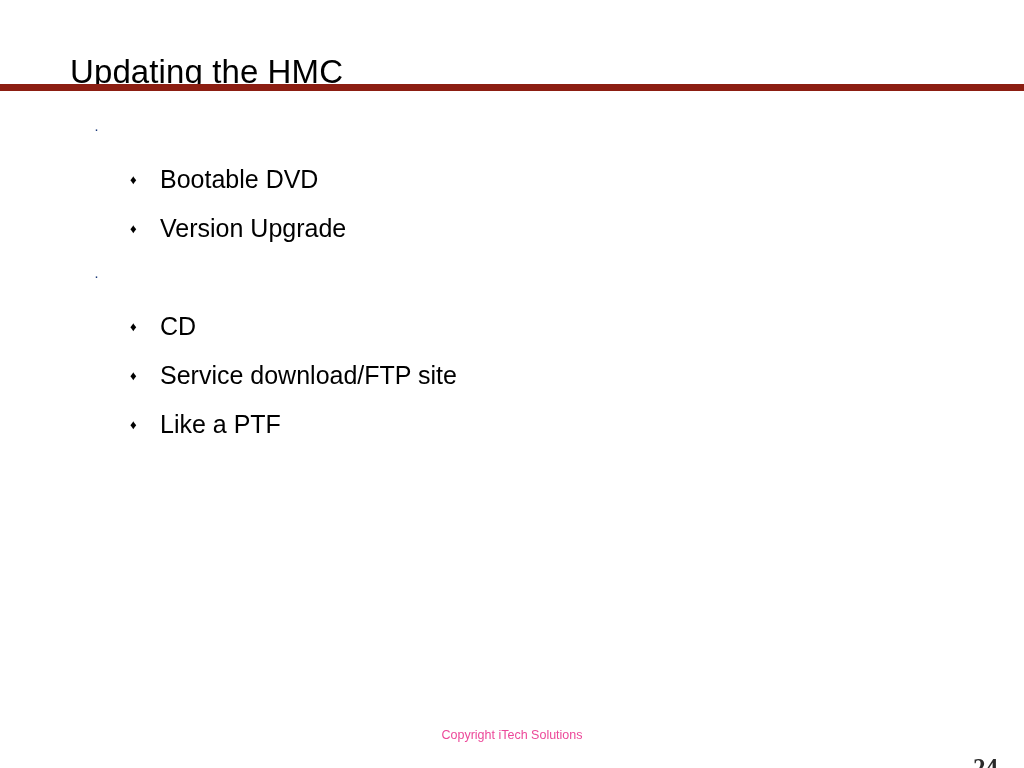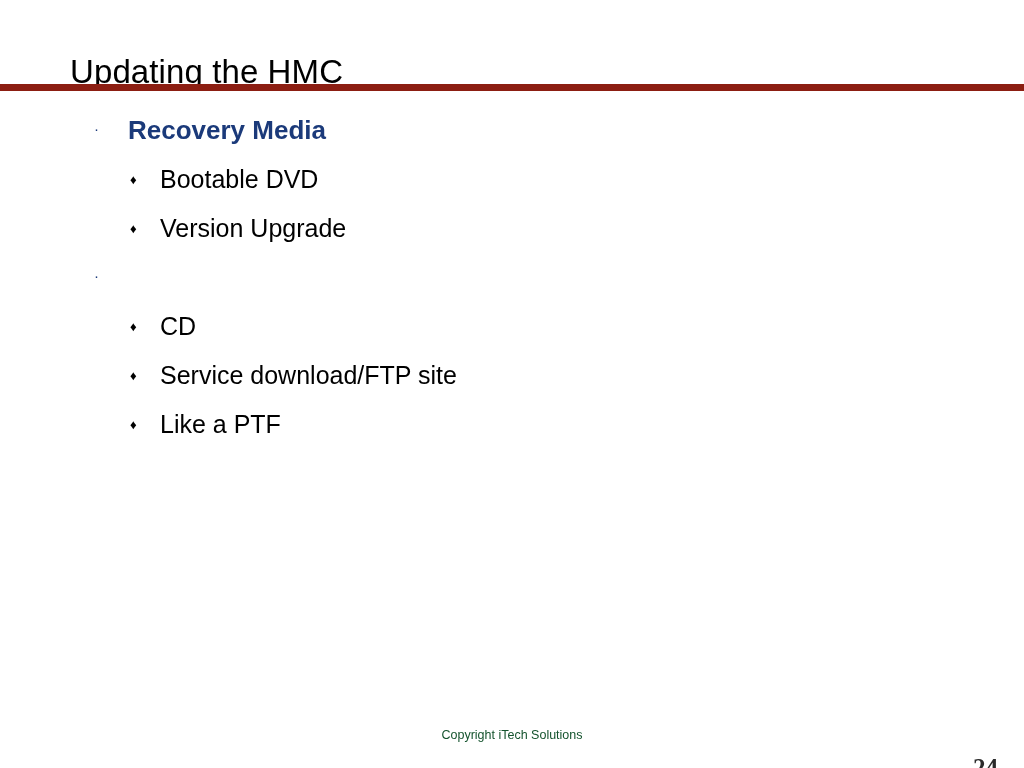--- a/index.html
+++ b/index.html
@@ -105,21 +105,21 @@
 
   
   #footer-copyright {
     position: absolute;
     left: 0;
     top: 728px;
     width: 1024px;
     text-align: center;
     font-size: 12.5px;
     font-weight: normal;
-    color: #14532d;
+    color: #ec4899;
   }
 
   #page-number {
     position: absolute;
     right: 26px;
     top: 735px;
     font-family: "Liberation Serif", serif;
     font-size: 25px;
     font-weight: bold;
     color: #2b2b2b;
@@ -133,21 +133,20 @@
 <div id="slide">
 
   <div id="slide-title">Updating the HMC</div>
 
   <div id="title-rule"></div>
 
   <div id="body">
 
     <div class="bullet-row level-1">
       <span class="bullet-glyph">·</span>
-      <span class="bullet-text">Recovery Media</span>
     </div>
 
     <div class="bullet-row level-2">
       <span class="bullet-glyph">♦</span>
       <span class="bullet-text">Bootable DVD</span>
     </div>
 
     <div class="bullet-row level-2">
       <span class="bullet-glyph">♦</span>
       <span class="bullet-text">Version Upgrade</span>

